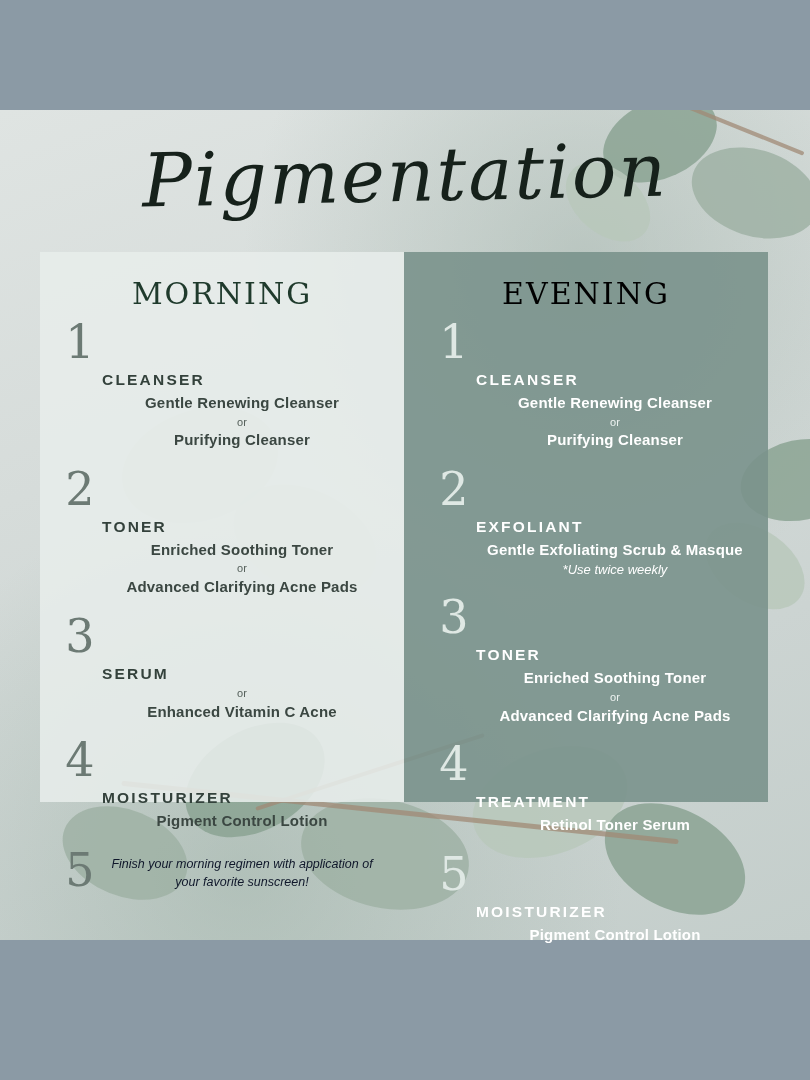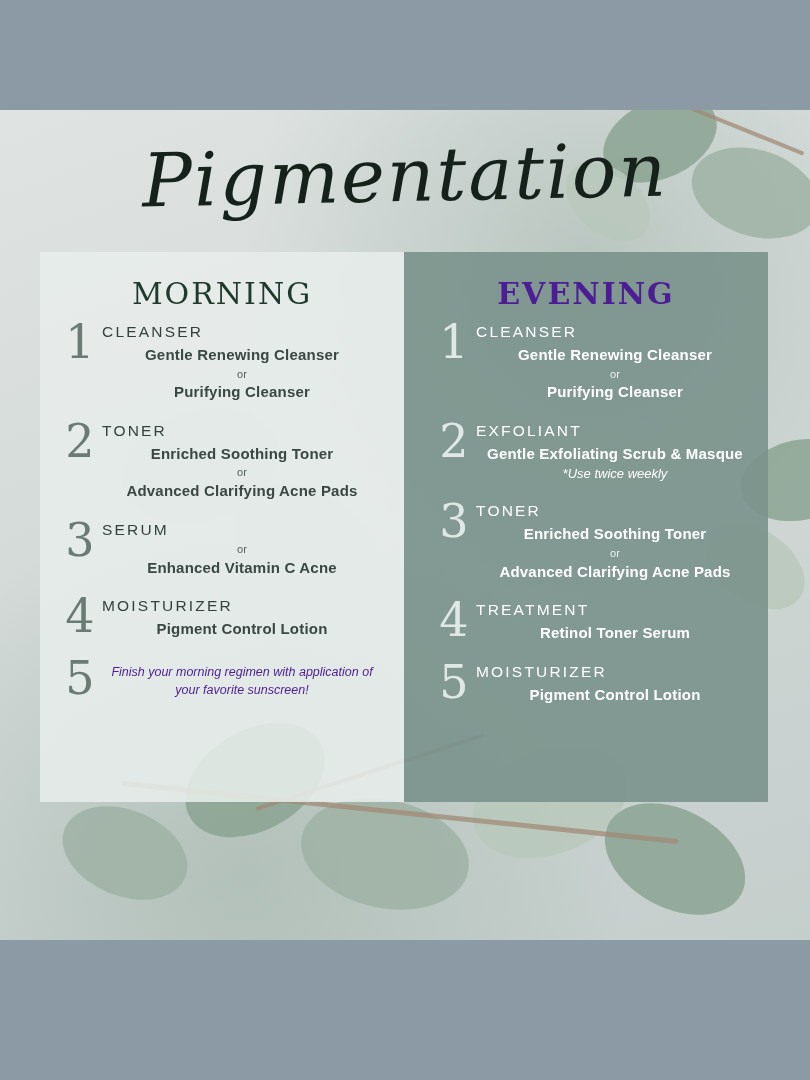--- a/index.html
+++ b/index.html
@@ -94,21 +94,21 @@
   }
 
   .panel-title {
     text-align: center;
     font-family: "DejaVu Serif", serif;
     font-size: 30px;
     letter-spacing: 2px;
     margin-top: 24px;
   }
   .morning .panel-title { color: #1f3a2c; }
-  .evening .panel-title { color: #4c1d95; font-weight: bold; }
+  .evening .panel-title { color: #000000; }
 
   .steps {
     margin-top: 8px;
   }
   .step {
     display: flex;
     align-items: flex-start;
     padding: 0 22px 0 18px;
     margin-bottom: 14px;
   }
@@ -127,21 +127,22 @@
   .evening .step-num { color: #dfe8e4; }
 
   .step-body {
     flex: 1 1 auto;
     padding-top: 4px;
   }
   .step-label {
     font-family: "Liberation Sans", sans-serif;
     font-size: 15.5px;
     letter-spacing: 2.2px;
-    font-weight: 400;
+    font-weight: 700;
+    margin-top: 48px;
   }
   .morning .step-label { color: #33413b; }
   .evening .step-label { color: #ffffff; }
 
   .step-products {
     text-align: center;
     margin-top: 3px;
   }
   .prod {
     font-size: 15px;
@@ -164,21 +165,21 @@
     font-style: italic;
     line-height: 1.45;
   }
   .evening .note { color: #ffffff; }
 
   .free-note {
     text-align: center;
     font-size: 12.5px;
     font-style: italic;
     line-height: 1.45;
-    color: #4c1d95;
+    color: #0f172a;
     margin-top: 4px;
   }
 </style>
 </head>
 <body>
 
 <div class="canvas">
 
   <div class="photo">
 

